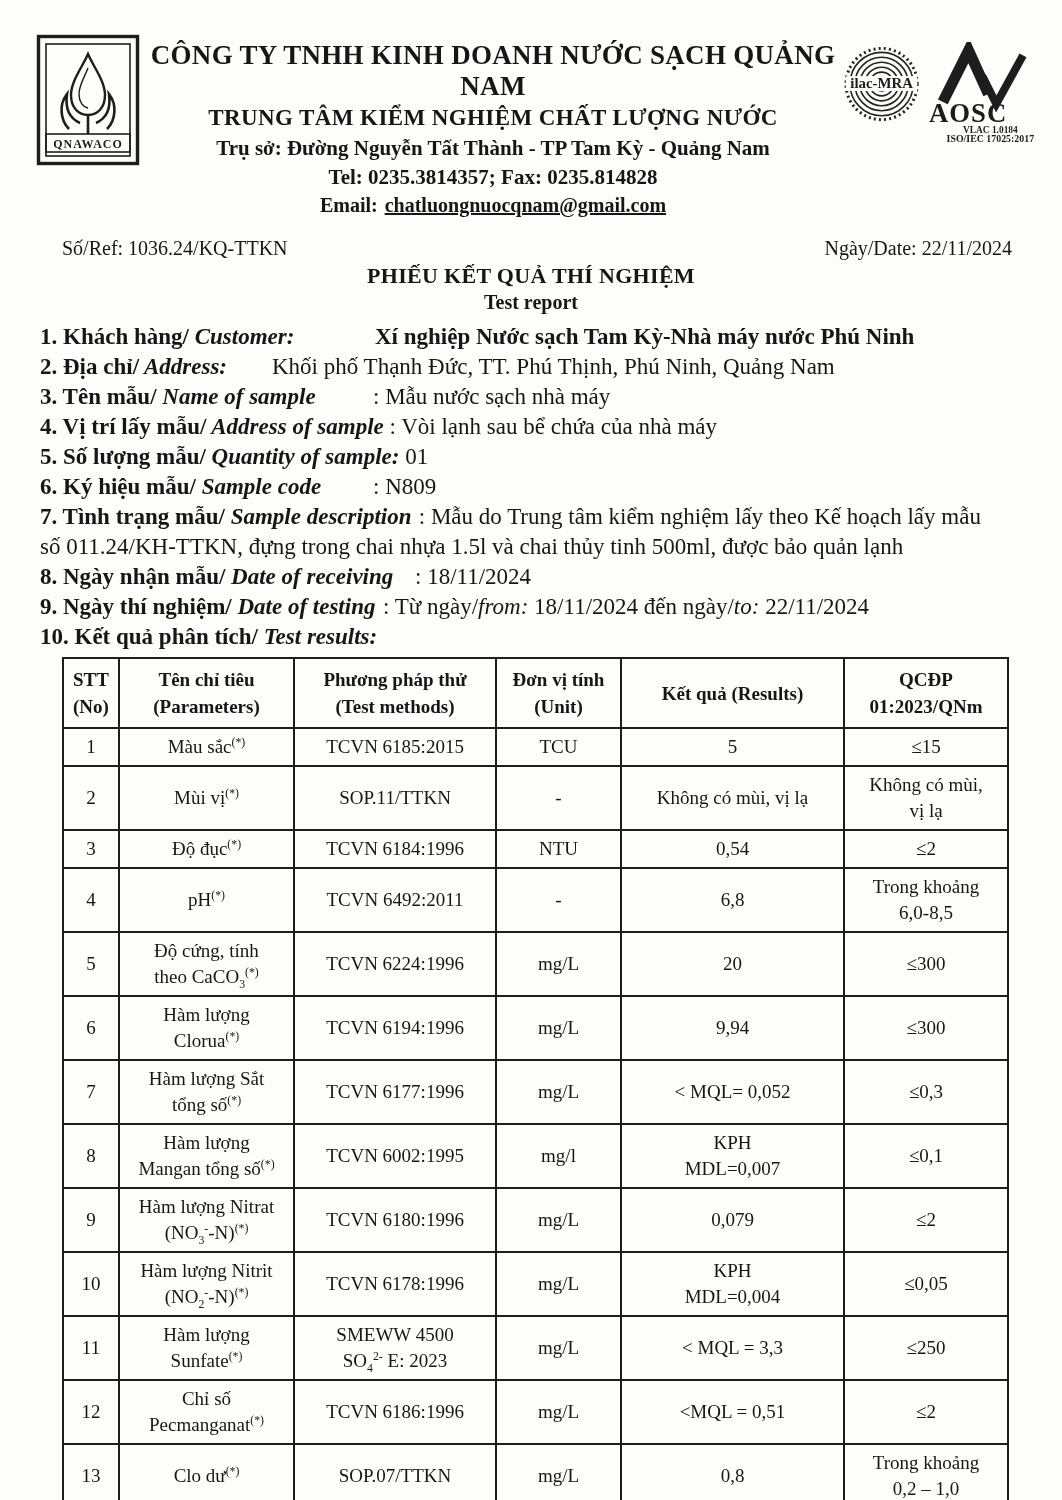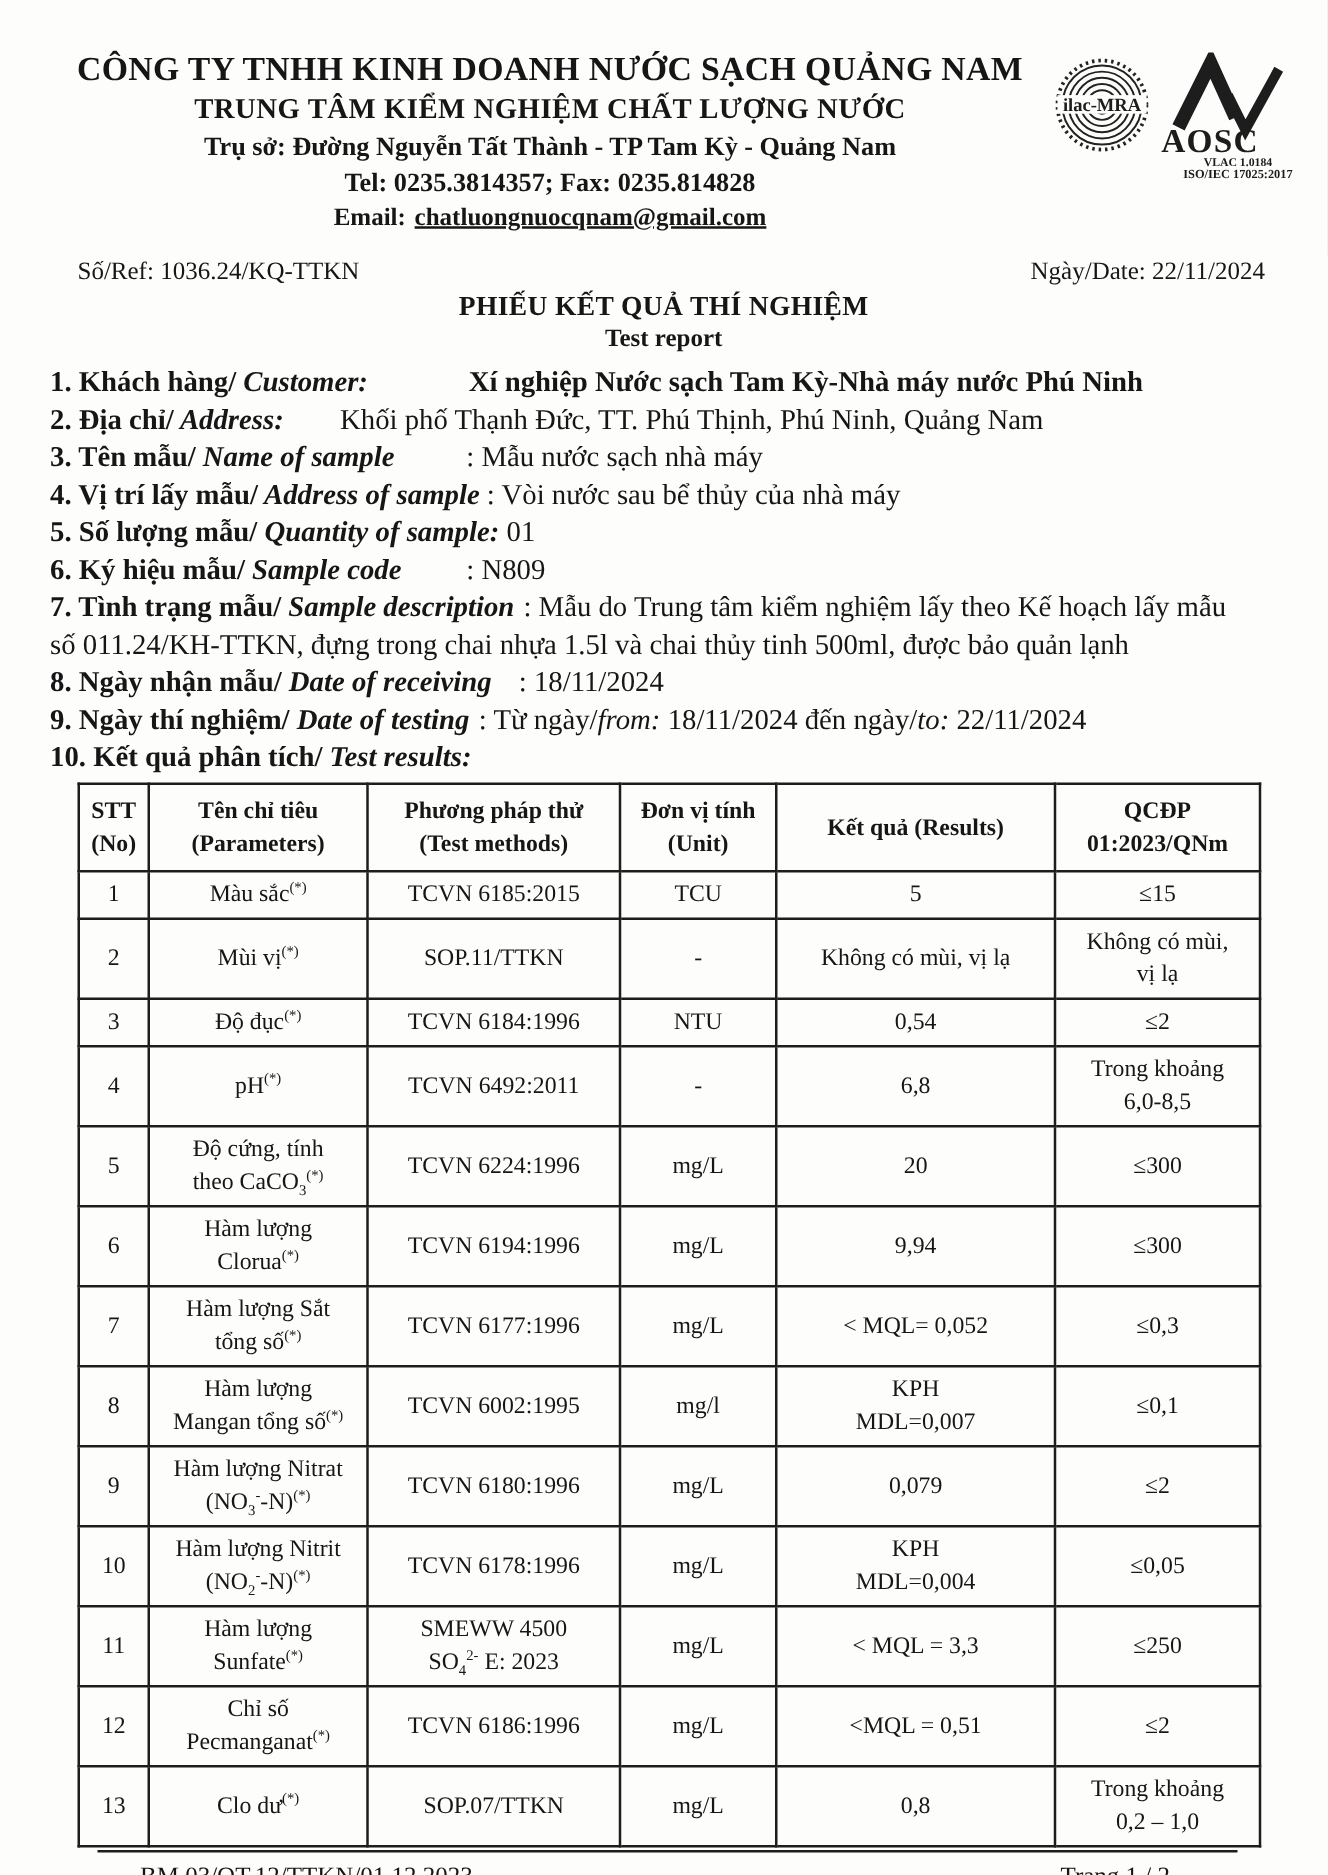--- a/index.html
+++ b/index.html
@@ -47,20 +47,33 @@
   .table-endline { width:912px; margin:2px 0 0 78px; border-top:2.5px solid #1d1d1d; }
   
   .footer { display:flex; justify-content:space-between; margin:8px 126px 0 112px; font-size:20px; }
 </style>
 </head>
 <body>
 
 <div class="page">
 
   <header class="hdr">
+    <div class="logo-left">
+      <svg width="104" height="132" viewBox="0 0 104 132">
+        <rect x="2.5" y="2.5" width="99" height="127" fill="none" stroke="#1d1d1d" stroke-width="3.4"></rect>
+        <rect x="10" y="10" width="84" height="112" fill="none" stroke="#1d1d1d" stroke-width="1.6"></rect>
+        <path d="M52,20 C47,32 35,47 35,61 C35,73 42,81 52,81 C62,81 69,73 69,61 C69,47 57,32 52,20 Z" fill="none" stroke="#1d1d1d" stroke-width="2.4"></path>
+        <path d="M52,34 C49,42 43,51 43,60 C43,68 47,73 52,74" fill="none" stroke="#1d1d1d" stroke-width="1.4"></path>
+        <path d="M33,95 C24,86 23,70 31,60 C29,74 33,84 44,89" fill="none" stroke="#1d1d1d" stroke-width="2.6"></path>
+        <path d="M71,95 C80,86 81,70 73,60 C75,74 71,84 60,89" fill="none" stroke="#1d1d1d" stroke-width="2.6"></path>
+        <path d="M52,81 L52,100" stroke="#1d1d1d" stroke-width="2.6"></path>
+        <rect x="10" y="100" width="84" height="18" fill="none" stroke="#1d1d1d" stroke-width="1.6"></rect>
+        <text x="52" y="114" text-anchor="middle" font-size="12" font-weight="bold" letter-spacing="1">QNAWACO</text>
+      </svg>
+    </div>
 
     <div class="hdr-center">
       <div class="h-company">CÔNG TY TNHH KINH DOANH NƯỚC SẠCH QUẢNG NAM</div>
       <div class="h-center">TRUNG TÂM KIỂM NGHIỆM CHẤT LƯỢNG NƯỚC</div>
       <div class="h-addr">Trụ sở: Đường Nguyễn Tất Thành - TP Tam Kỳ - Quảng Nam</div>
       <div class="h-tel">Tel: 0235.3814357; Fax: 0235.814828</div>
       <div class="h-email">
         <span>Email:</span><span class="u">chatluongnuocqnam@gmail.com</span>
       </div>
     </div>
@@ -94,21 +107,21 @@
     <span>Ngày/Date: 22/11/2024</span>
   </div>
 
   <div class="title">PHIẾU KẾT QUẢ THÍ NGHIỆM</div>
   <div class="subtitle">Test report</div>
 
   <div class="info-list" id="info-list">
       <div class="info-line"><span class="info-lbl" style="min-width: 335px;"><b>1. Khách hàng/</b><b class="it"> Customer:</b></span><span class="info-val bv">Xí nghiệp Nước sạch Tam Kỳ-Nhà máy nước Phú Ninh</span></div>
       <div class="info-line"><span class="info-lbl" style="min-width: 232px;"><b>2. Địa chỉ/</b><b class="it"> Address:</b></span><span class="info-val">Khối phố Thạnh Đức, TT. Phú Thịnh, Phú Ninh, Quảng Nam</span></div>
       <div class="info-line"><span class="info-lbl" style="min-width: 333px;"><b>3. Tên mẫu/</b><b class="it"> Name of sample</b></span><span class="info-val">: Mẫu nước sạch nhà máy</span></div>
-      <div class="info-line"><span class="info-lbl" style="min-width: 328px; text-align: center;"><b>4. Vị trí lấy mẫu/</b><b class="it"> Address of sample</b></span><span class="info-val"> : Vòi nước sau bể thủy của nhà máy</span></div>
+      <div class="info-line"><span class="info-lbl" style="min-width: 328px; text-align: center;"><b>4. Vị trí lấy mẫu/</b><b class="it"> Address of sample</b></span><span class="info-val"> : Vòi lạnh sau bể chứa của nhà máy</span></div>
       <div class="info-line"><span class="info-lbl"><b>5. Số lượng mẫu/</b><b class="it"> Quantity of sample:</b></span><span class="info-val"> 01</span></div>
       <div class="info-line"><span class="info-lbl" style="min-width: 333px;"><b>6. Ký hiệu mẫu/</b><b class="it"> Sample code</b></span><span class="info-val">: N809</span></div>
       <div class="info-line"><span class="info-lbl" style="min-width: 373px;"><b>7. Tình trạng mẫu/</b><b class="it"> Sample description</b></span><span class="info-val"> : Mẫu do Trung tâm kiểm nghiệm lấy theo Kế hoạch lấy mẫu số 011.24/KH-TTKN, đựng trong chai nhựa 1.5l và chai thủy tinh 500ml, được bảo quản lạnh</span></div>
       <div class="info-line"><span class="info-lbl" style="min-width: 375px;"><b>8. Ngày nhận mẫu/</b><b class="it"> Date of receiving</b></span><span class="info-val">: 18/11/2024</span></div>
       <div class="info-line"><span class="info-lbl" style="min-width: 343px;"><b>9. Ngày thí nghiệm/</b><b class="it"> Date of testing</b></span><span class="info-val">: Từ ngày/<i>from:</i> 18/11/2024  đến ngày/<i>to:</i> 22/11/2024</span></div>
       <div class="info-line"><span class="info-lbl"><b>10. Kết quả phân tích/</b><b class="it"> Test results:</b></span><span class="info-val"></span></div>
     </div>
 
   <table class="results" id="results-table">
     <colgroup id="results-cols">

